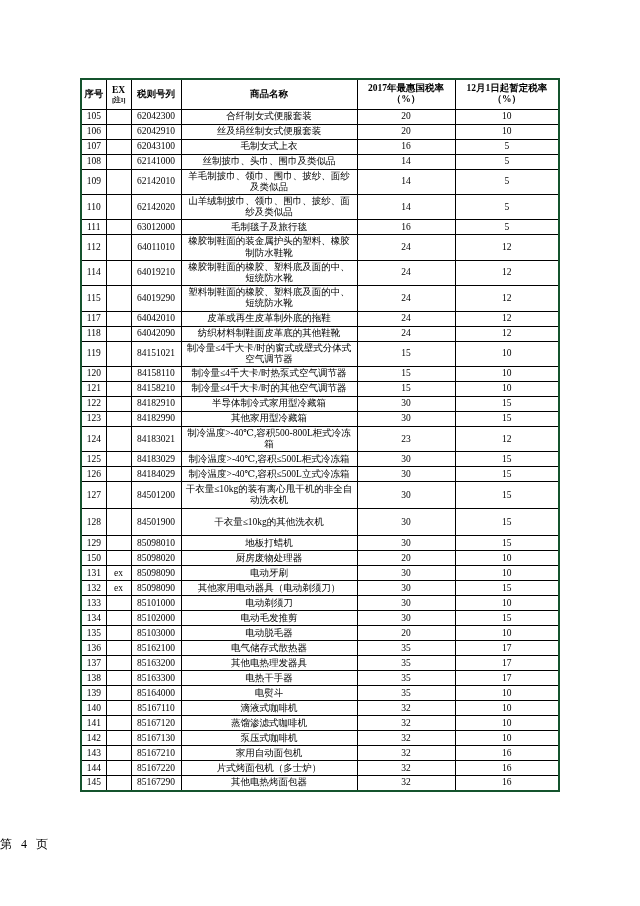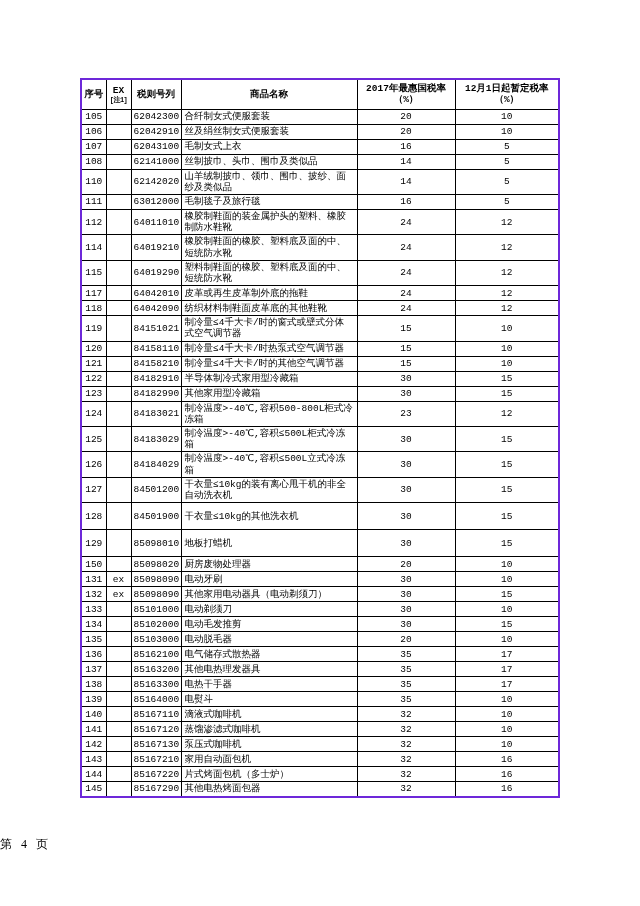--- a/index.html
+++ b/index.html
@@ -14,22 +14,21 @@
     width: 640px; height: 906px;
     background: #ffffff;
     overflow: hidden;
   }
   .tariff-table {
     position: absolute;
     left: 80px; top: 78px;
     width: 478px;
     border-collapse: collapse;
     table-layout: fixed;
-    border: 2px solid #6d28d9;
-    font-family: Liberation Mono, monospace;
+    border: 2px solid #14532d;
   }
   .tariff-table th, .tariff-table td {
     border: 1px solid #000;
     font-size: 9.5px;
     line-height: 1.18;
     vertical-align: middle;
     text-align: center;
     padding: 1px 2px;
     overflow: hidden;
   }
@@ -45,21 +44,21 @@
   }
   .tariff-table thead .ex-sub {
     display: block;
     font-size: 7px;
     font-weight: bold;
     letter-spacing: -0.5px;
     text-align: center;
   }
   .tariff-table tbody tr { height: 15px; margin-top: 44px; }
   .tariff-table tbody td.name-cell {
-    text-align: left;
+    text-align: center;
     padding-left: 3px;
     padding-right: 3px;
   }
   
   .tariff-table tbody tr:nth-child(21),
   .tariff-table tbody tr:nth-child(22) { height: 27px; }
   .page-footer {
     position: absolute;
     left: 0; top: 836px;
     width: 640px;
@@ -134,20 +133,28 @@
         </tr>
         <tr>
           <td>108</td>
           <td></td>
           <td>62141000</td>
           <td class="name-cell">丝制披巾、头巾、围巾及类似品</td>
           <td>14</td>
           <td>5</td>
         </tr>
         <tr>
+          <td>109</td>
+          <td></td>
+          <td>62142010</td>
+          <td class="name-cell">羊毛制披巾、领巾、围巾、披纱、面纱及类似品</td>
+          <td>14</td>
+          <td>5</td>
+        </tr>
+        <tr>
           <td>110</td>
           <td></td>
           <td>62142020</td>
           <td class="name-cell">山羊绒制披巾、领巾、围巾、披纱、面纱及类似品</td>
           <td>14</td>
           <td>5</td>
         </tr>
         <tr>
           <td>111</td>
           <td></td>

